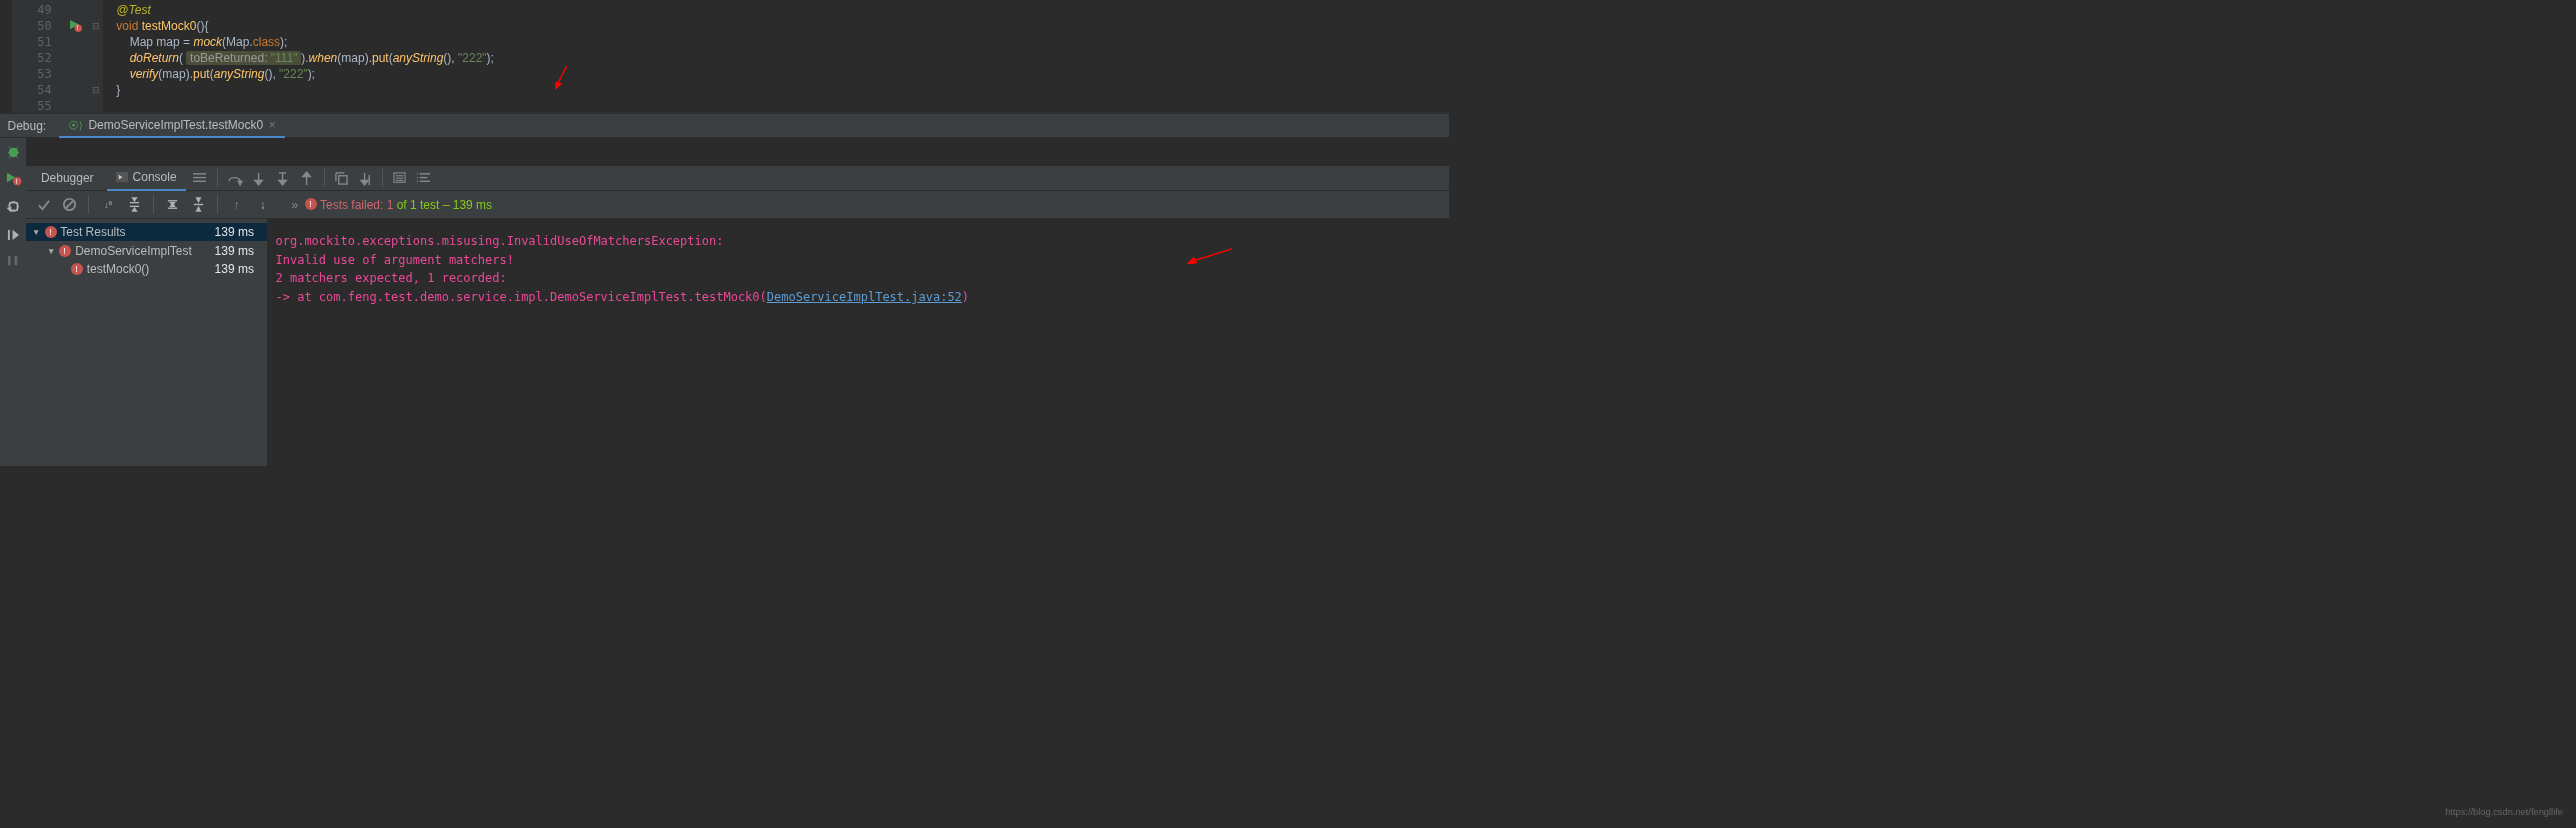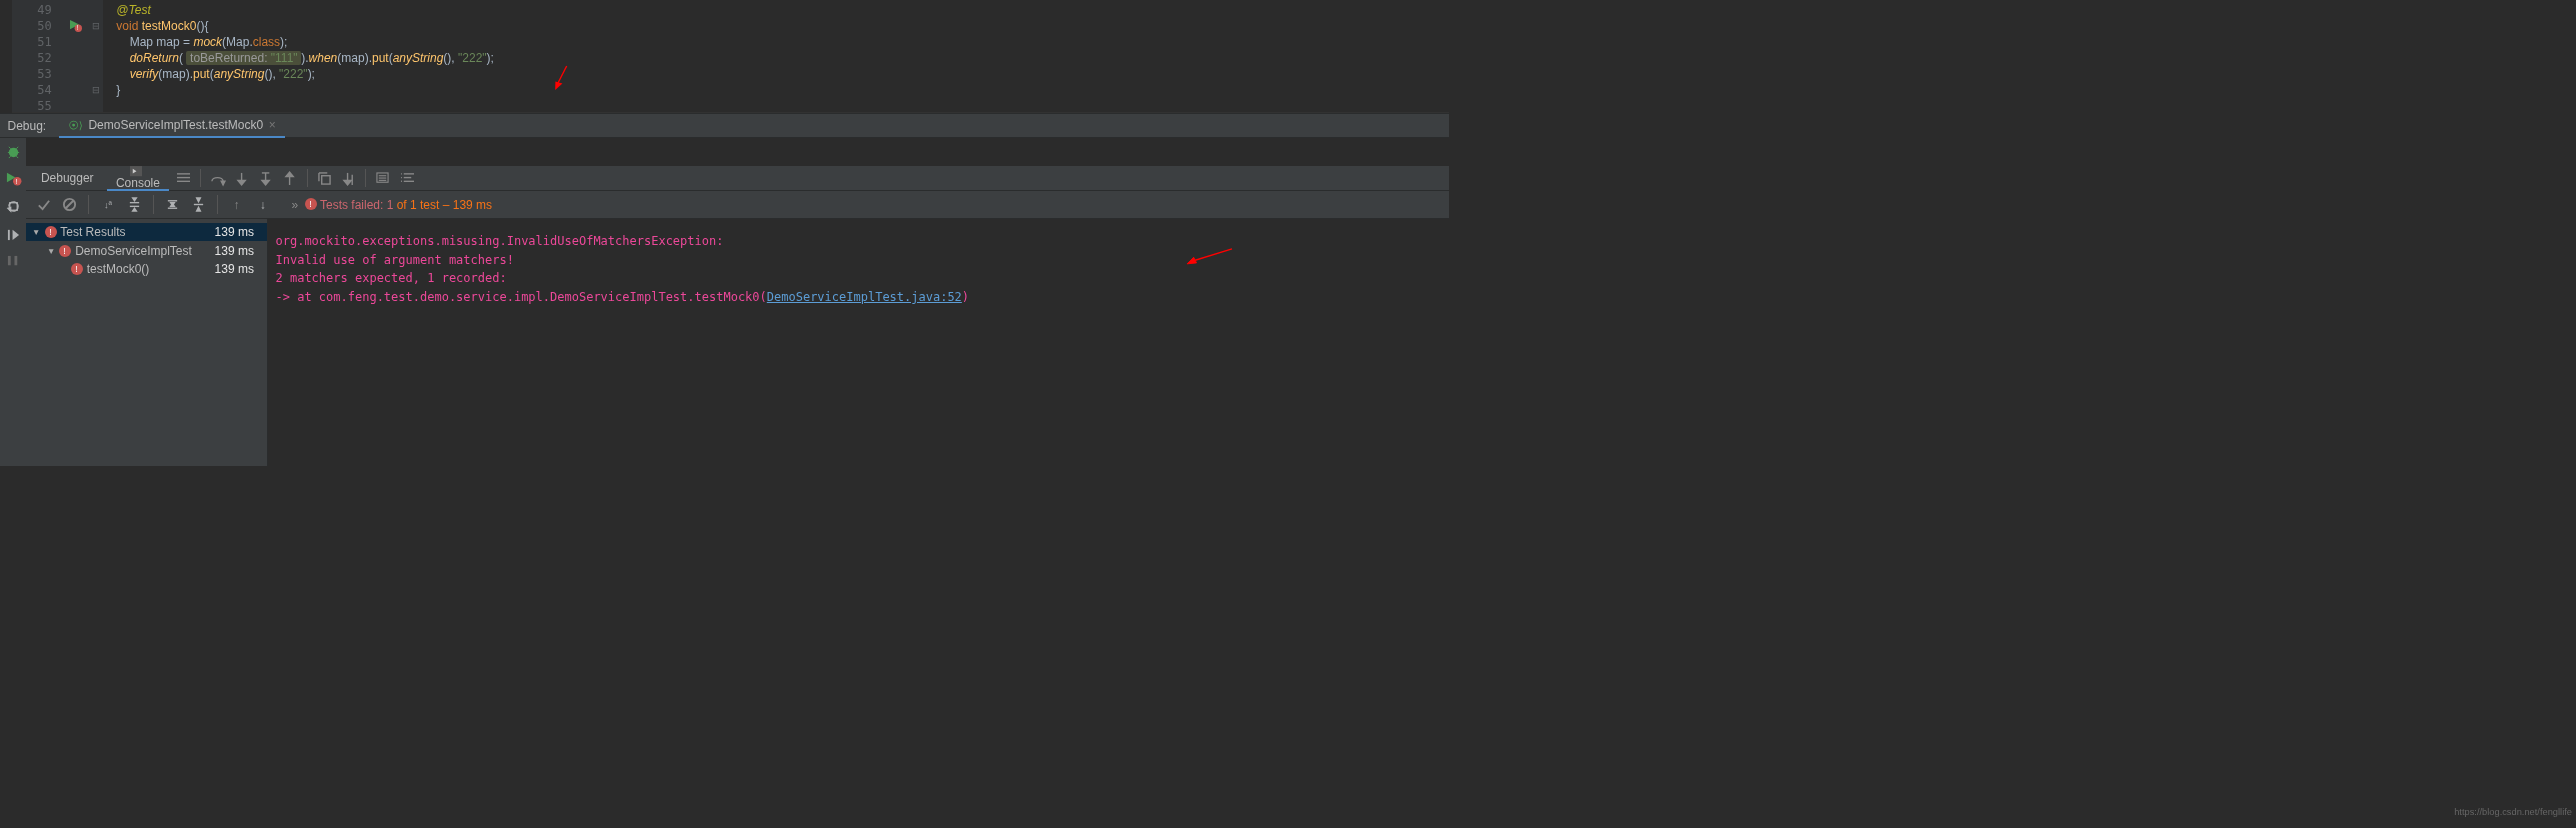--- a/index.html
+++ b/index.html
@@ -105,21 +105,21 @@
   background: #3c3f41;
   display:flex; align-items:center;
   border-bottom: 0.9px solid #2a2c2d;
   padding: 0 5.6px;
   gap: 3.7px;
   margin-top: 28px;
 }
 .tw-inner-tabs .tab {
   color:#bbbbbb; padding: 0 9.3px; height:25px; display:flex; align-items:center;
 }
-.tw-inner-tabs .tab.active { border-bottom: 2.8px solid #4a88c7; flex-direction: column; }
+.tw-inner-tabs .tab.active { border-bottom: 2.8px solid #4a88c7; }
 .left-gutter {
   width: 26px;
   background: #3c3f41;
   display:flex; flex-direction:column; align-items:center; gap:11.2px; padding-top:5.6px;
 }
 .toolbar {
   height: 28px;
   display:flex; align-items:center; gap: 5.6px; padding: 0 7.5px;
   background: #3c3f41;
   border-bottom: 0.9px solid #2a2c2d;
@@ -155,30 +155,30 @@
   font-size: 12px;
   line-height: 18.7px;
   padding: 13px 7.5px;
   position: relative;
   overflow: hidden;
 }
 .err { color: #ec4899; }
 .lnk { color: #5c9dd6; text-decoration: underline; }
 .watermark {
   color: #666; font-size: 9.3px;
-  position: fixed; right: 4px; bottom: 11.2px;
+  position: fixed; right: 13px; bottom: 11.2px;
 }
 .green-run svg, .bug-icon svg { display:block; }
 .lower {
   display:flex;
   height: calc(466px - 113px - 25px);
 }
 .testfailed { margin-left: 13px; }
 .testfailed .tf1 { color: #cc666e; }
-.testfailed .tf2 { color: #f97316; margin-top: 24px; }
+.testfailed .tf2 { color: #84cc16; margin-top: 24px; }
 svg { overflow: visible; }
 </style>
 </head>
 <body>
 
 <div class="editor" style="height:113px">
   <div class="gutter">
     <div>49</div>
     <div>50</div>
     <div>51</div>

